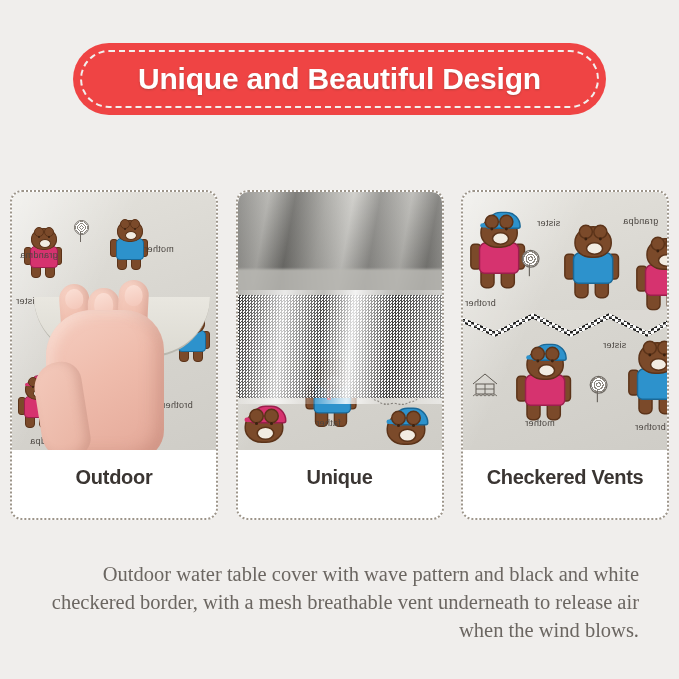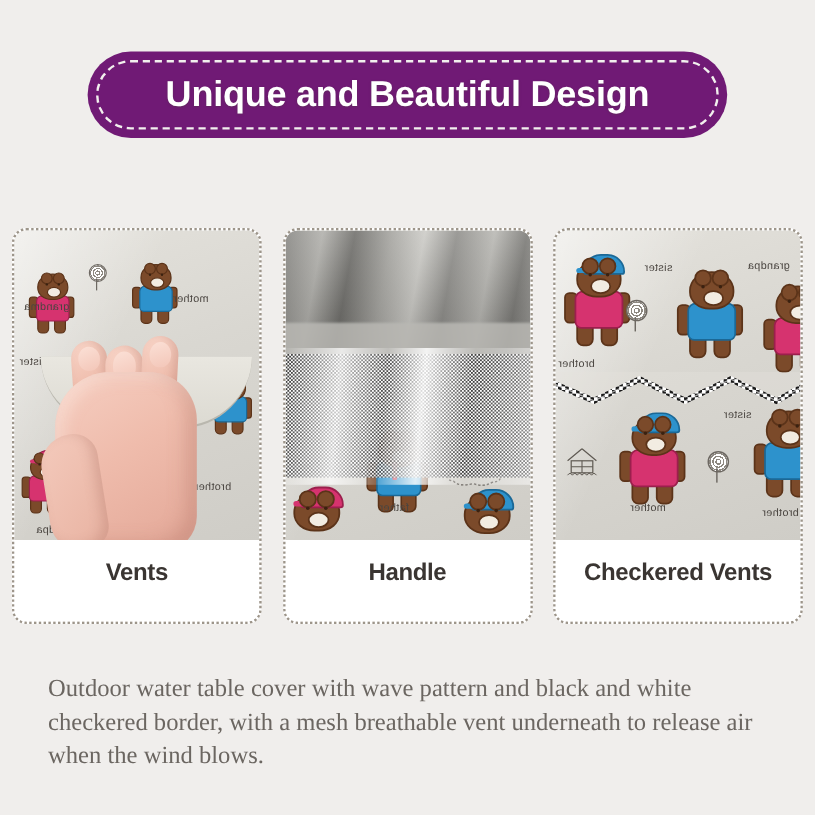--- a/index.html
+++ b/index.html
@@ -19,21 +19,21 @@
   .header-wrap {
     position: absolute;
     left: 0; top: 43px;
     width: 679px;
     display: flex;
     justify-content: center;
   }
   .header-pill {
     width: 533px;
     height: 72px;
-    background: #701a75;
+    background: #ef4444;
     border-radius: 36px;
     display: flex;
     align-items: center;
     justify-content: center;
     position: relative;
     box-sizing: border-box;
   }
   .header-pill::after {
     content: "";
     position: absolute;
@@ -345,21 +345,21 @@
     height: 30px;
     z-index: 5;
   }
 
   
   .description {
     position: absolute;
     left: 40px;
     top: 560px;
     width: 599px;
-    text-align: left;
+    text-align: right;
     font-family: "Liberation Serif", serif;
     font-size: 20.5px;
     line-height: 28px;
     color: #6b6661;
   }
 </style>
 </head>
 <body>
 
 <div class="header-wrap">
@@ -458,21 +458,21 @@
           <div class="nail"></div>
         </div>
         <div class="finger" style="left:106px; top:88px; width:30px; height:56px; transform:rotate(3deg);">
           <div class="nail"></div>
         </div>
         <div class="palm"></div>
         <div class="thumb"></div>
       </div>
     </div>
     <div class="card-label">
-      <span>Vents</span>
+      <span>Outdoor</span>
     </div>
   </div>
 
   <div class="card">
     <div class="card-photo">
       <div class="bear-fabric">
 
         <div class="bfig bear-body" style="left:76px; top:176px; transform:scale(1.35);">
           <div class="bear-arm l"></div>
             <div class="bear-arm r"></div>
@@ -531,21 +531,21 @@
           </svg>
         </div>
       </div>
 
       <div class="vent-top"></div>
       <div class="vent-curve"></div>
       <div class="vent-mesh"></div>
       <div class="vent-mesh-sheen"></div>
     </div>
     <div class="card-label">
-      <span>Handle</span>
+      <span>Unique</span>
     </div>
   </div>
 
   <div class="card">
     <div class="card-photo">
       <div class="bear-fabric">
 
         <div class="bfig bear-body" style="left:10px; top:24px; transform:scale(1.45); transform-origin:left top;">
           <div class="bear-arm l"></div>
             <div class="bear-arm r"></div>

